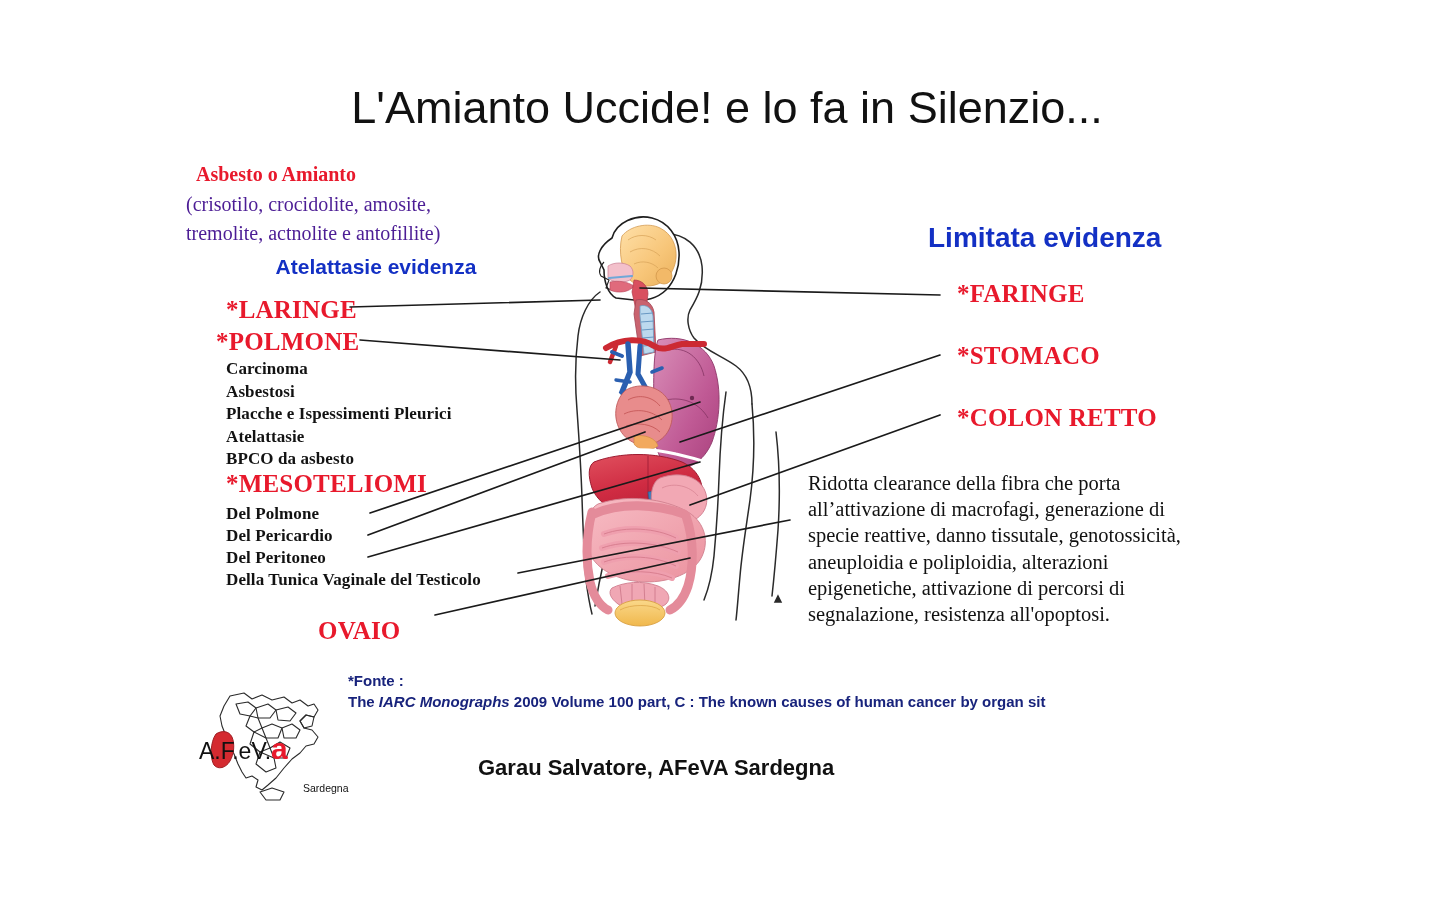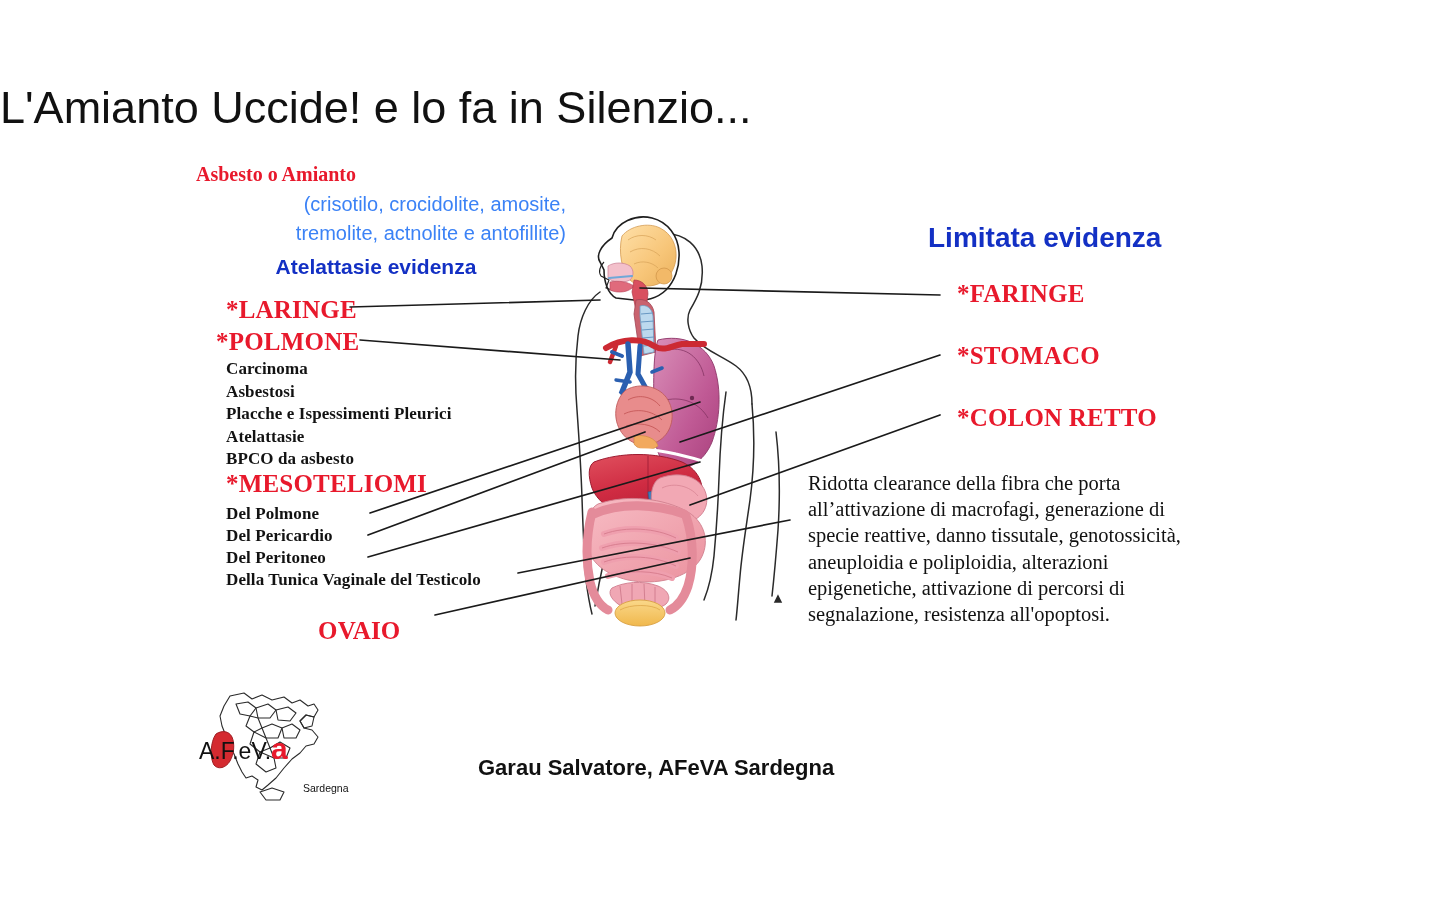--- a/index.html
+++ b/index.html
@@ -14,41 +14,41 @@
   #slide{
     position:relative;
     width:1454px;height:912px;
     background:#ffffff;
   }
 
   
   .title{
     position:absolute;
     left:0; top:82px; width:1454px;
-    text-align:left;
+    text-align:center;
     font-family:"Liberation Sans", sans-serif;
     font-size:45px;
     font-weight:400;
     color:#111111;
     letter-spacing:0px;
     white-space:nowrap;
   }
 
   
   .asb-head{
     position:absolute; left:196px; top:163px; width:360px;
     text-align:left;
     font-family:"Liberation Serif", serif;
     font-weight:bold; font-size:20px; color:#e8192c;
   }
   .asb-sub{
     position:absolute; left:186px; top:190px; width:380px;
-    text-align:right;
-    font-family:Liberation Sans, sans-serif;
-    font-size:20px; color:#3b82f6; line-height:29px;
+    text-align:left;
+    font-family:Liberation Serif, serif;
+    font-size:20px; color:#4c1d95; line-height:29px;
   }
   .evid-suff{
     position:absolute; left:196px; top:255px; width:360px;
     text-align:center;
     font-family:"Liberation Sans", sans-serif;
     font-weight:bold; font-size:21px; color:#1330c4;
   }
   .evid-lim{
     position:absolute; left:928px; top:222px;
     font-family:"Liberation Sans", sans-serif;
@@ -365,20 +365,24 @@
 
   <div class="big-red" id="lab-ovaio">OVAIO</div>
 
   <div class="evid-lim">Limitata evidenza</div>
   <div class="big-red" id="lab-faringe">*FARINGE</div>
   <div class="big-red" id="lab-stomaco">*STOMACO</div>
   <div class="big-red" id="lab-colon">*COLON RETTO</div>
 
   <div class="para">Ridotta clearance della fibra che porta all’attivazione di macrofagi, generazione di specie reattive, danno tissutale, genotossicità, aneuploidia e poliploidia, alterazioni epigenetiche, attivazione di percorsi di segnalazione, resistenza all'opoptosi.</div>
 
+  <div class="fonte">
+    <div>*Fonte :</div>
+    <div><span>The </span><span class="ital">IARC Monographs</span><span> 2009 Volume 100 part, C : The known causes of human cancer by organ sit</span></div>
+  </div>
 
   <div class="author">Garau Salvatore, AFeVA Sardegna</div>
 
   <svg id="logo" viewBox="0 0 160 115" aria-hidden="true">
     <g fill="none" stroke="#2a2a2a" stroke-width="1.1" stroke-linejoin="round">
 
       <path d="M34,6 L48,3 L56,9 L66,5 L76,10 L88,7 L96,13 L104,10 L112,16
                L118,14 L122,20 L118,27 L110,25 L104,31 L108,38 L116,40
                L122,47 L118,54 L110,56 L104,63 L96,69 L88,78 L80,88
                L72,95 L66,100 L60,97 L62,90 L56,86 L50,88 L46,82

